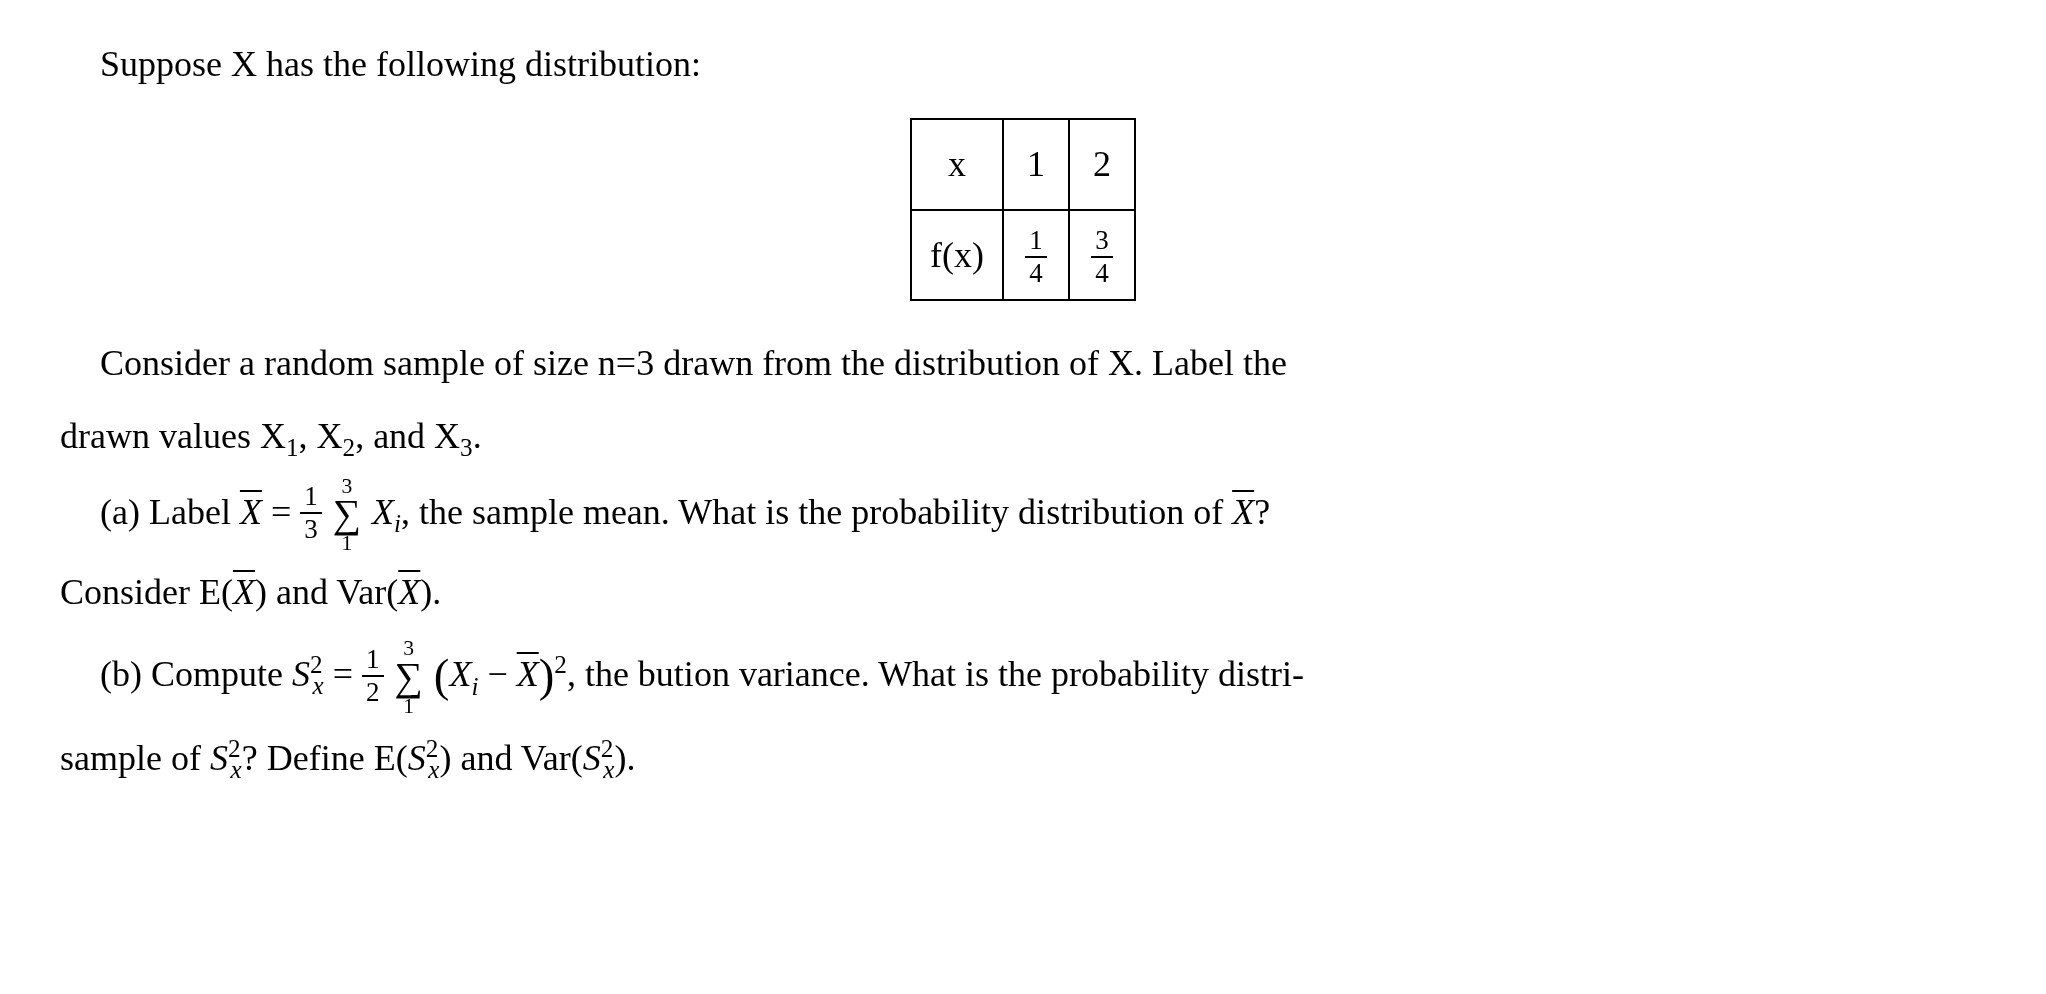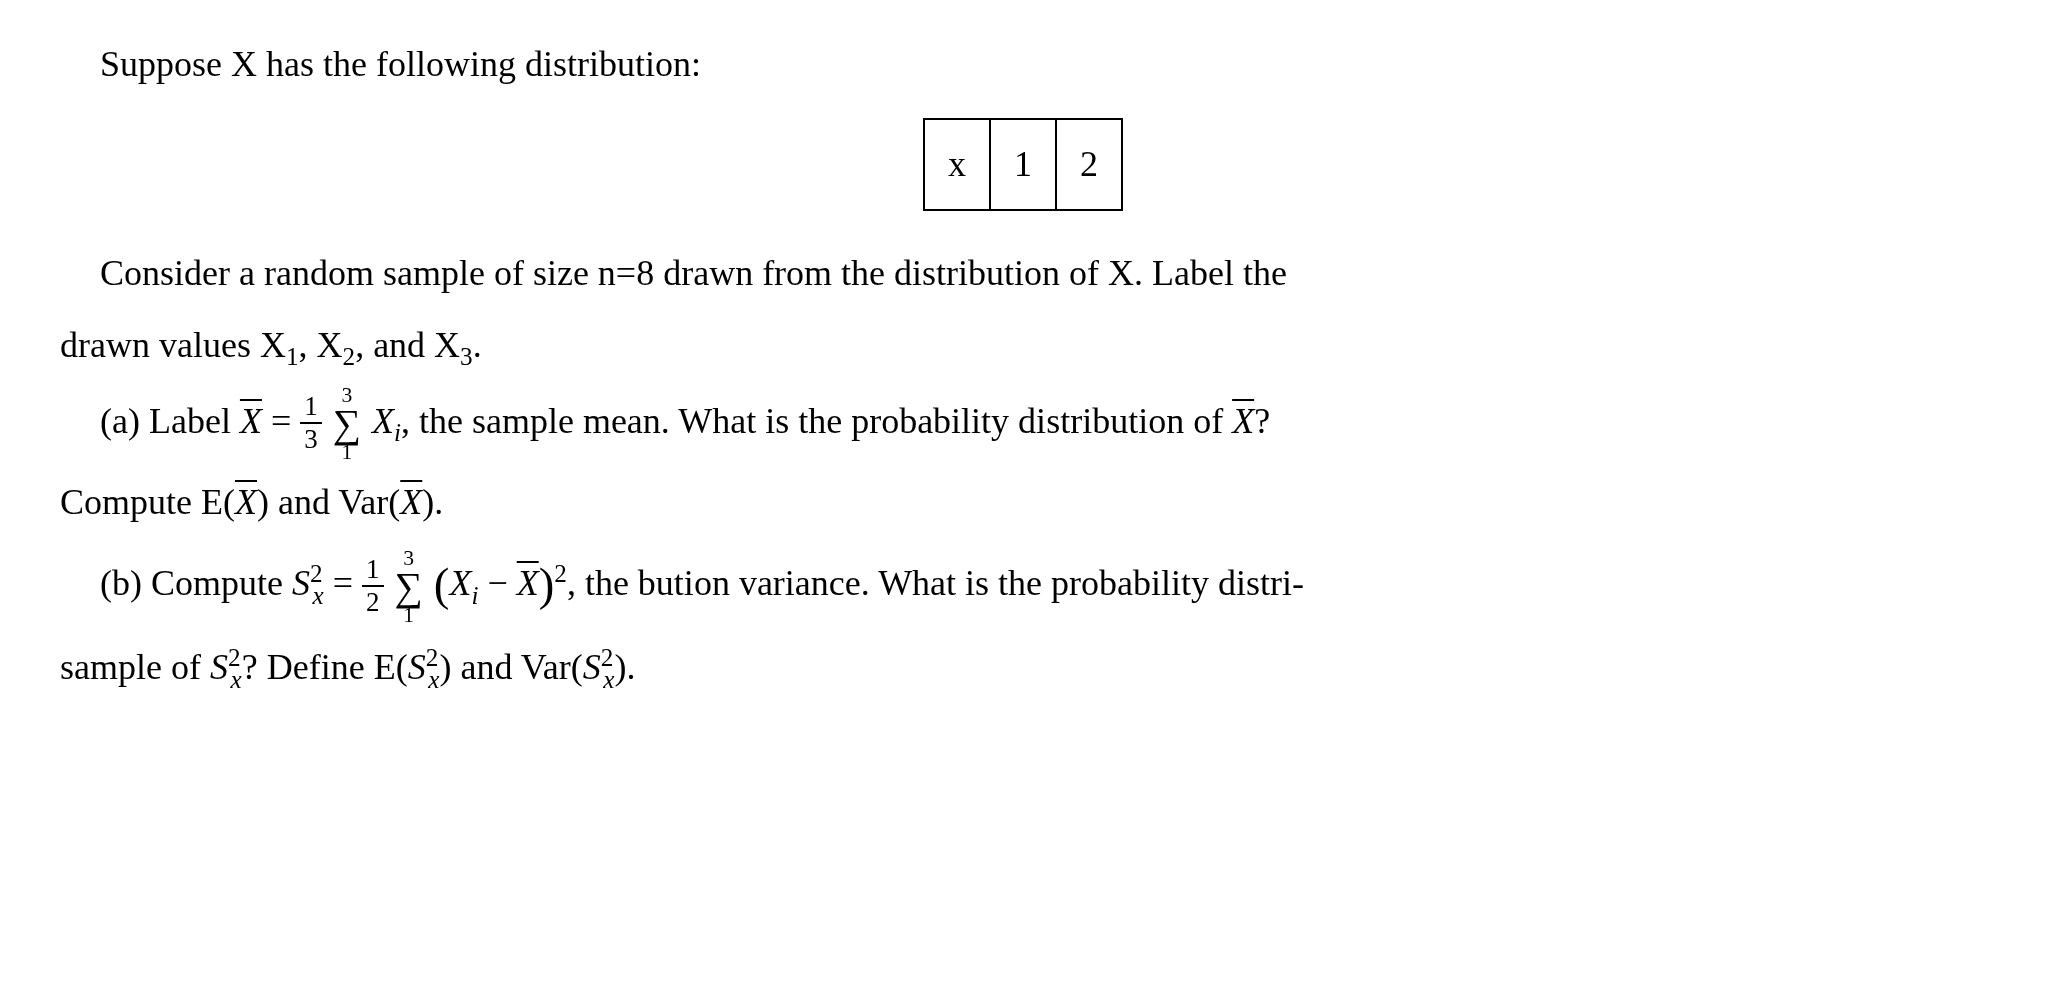--- a/index.html
+++ b/index.html
@@ -90,40 +90,55 @@
 
 <div class="text-line indent">Suppose X has the following distribution:</div>
 
 <table class="dist">
   <tbody>
       <tr>
     <td>x</td>
     <td>1</td>
     <td>2</td>
   </tr>
+  <tr>
+    <td>f(x)</td>
+    <td>
+      <span class="frac">
+        <span class="num">1</span>
+        <span class="den">4</span>
+      </span>
+    </td>
+    <td>
+      <span class="frac">
+        <span class="num">3</span>
+        <span class="den">4</span>
+      </span>
+    </td>
+  </tr>
 </tbody>
   </table>
 
-<div class="text-line indent">Consider a random sample of size n=8 drawn from the distribution of X. Label the</div>
+<div class="text-line indent">Consider a random sample of size n=3 drawn from the distribution of X. Label the</div>
 
 <div class="text-line">
   <span>drawn values X</span><sub>1</sub><span>, X</span><sub>2</sub><span>, and X</span><sub>3</sub><span>.</span>
 </div>
 
 <div class="text-line indent">
   <span>(a) Label </span><span class="overline ital">X</span><span> = </span><span class="frac"><span class="num">1</span><span class="den">3</span></span>
   <span class="sum-block">
     <span class="upper">3</span>
     <span class="sigma">∑</span>
     <span class="lower">1</span>
   </span><span class="ital"> X</span><sub class="ital">i</sub><span>, the sample mean. What is the probability distribution of </span><span class="overline ital">X</span><span>?</span>
 </div>
 
 <div class="text-line">
-  <span>Compute E(</span><span class="overline ital">X</span><span>) and Var(</span><span class="overline ital">X</span><span>).</span>
+  <span>Consider E(</span><span class="overline ital">X</span><span>) and Var(</span><span class="overline ital">X</span><span>).</span>
 </div>
 
 <div class="text-line indent">
   <span>(b) Compute </span><span class="ital">S</span><sup>2</sup><sub class="ital" style="margin-left:-10px;">x</sub><span> = </span><span class="frac"><span class="num">1</span><span class="den">2</span></span>
   <span class="sum-block">
     <span class="upper">3</span>
     <span class="sigma">∑</span>
     <span class="lower">1</span>
   </span>
   <span class="bigparen">(</span><span class="ital">X</span><sub class="ital">i</sub><span> − </span><span class="overline ital">X</span><span class="bigparen">)</span><sup>2</sup><span>, the bution variance. What is the probability distri-</span>

